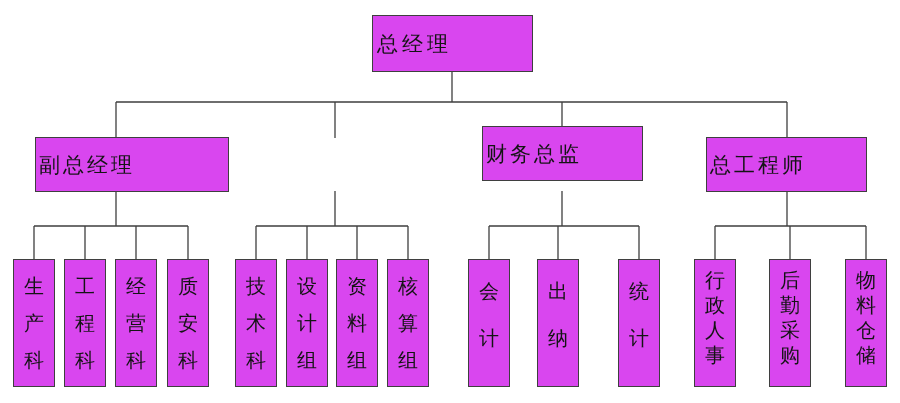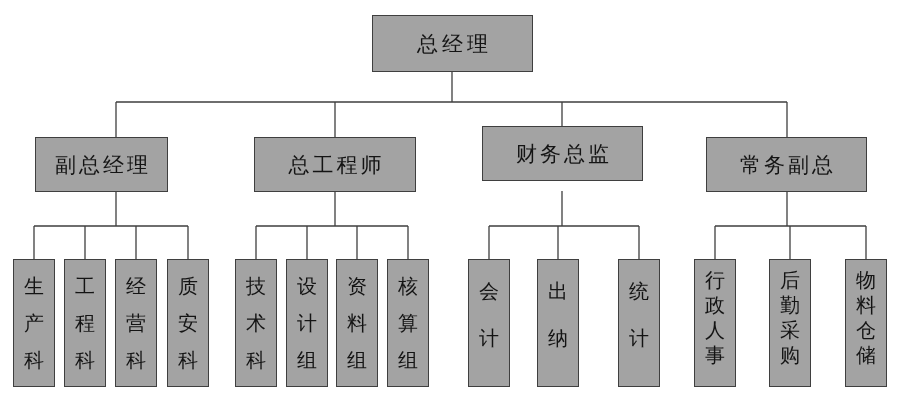--- a/index.html
+++ b/index.html
@@ -20,25 +20,25 @@
     left: 0;
     top: 0;
     width: 900px;
     height: 403px;
     pointer-events: none;
   }
   .node {
     position: absolute;
     box-sizing: border-box;
     border: 1.4px solid #3f3f3f;
-    background: #a3a3a3;
+    background: #d946ef;
     color: #141414;
     display: flex;
     align-items: center;
-    justify-content: center;
+    justify-content: flex-start;
   }
   .h-label {
     font-size: 21px;
     letter-spacing: 3px;
     text-indent: 3px;
     white-space: nowrap;
   }
   .root-node .h-label {
     letter-spacing: 4px;
     text-indent: 4px;
@@ -71,31 +71,28 @@
              M116 191 V226 M34 226 H188 M34 226 V260 M85 226 V260 M136 226 V260 M188 226 V260
              M335 191 V226 M256 226 H408 M256 226 V260 M307 226 V260 M357 226 V260 M408 226 V260
              M562 191 V226 M489 226 H639 M489 226 V260 M558 226 V260 M639 226 V260
              M787 191 V226 M715 226 H866 M715 226 V260 M790 226 V260 M866 226 V260" fill="none" stroke="#3f3f3f" stroke-width="1.3"></path>
   </svg>
 
   <div class="node h-node root-node" style="left:372px; top:15px; width:161px; height:57px;">
     <span class="h-label">总经理</span>
   </div>
 
-  <div class="node h-node" style="left:35px; top:137px; width:133px; height:55px;">
+  <div class="node h-node" style="left:35px; top:137px; width:194px; height:55px;">
     <span class="h-label">副总经理</span>
-  </div>
-  <div class="node h-node" style="left:254px; top:137px; width:162px; height:55px;">
-    <span class="h-label">总工程师</span>
   </div>
   <div class="node h-node" style="left:482px; top:126px; width:161px; height:55px;">
     <span class="h-label">财务总监</span>
   </div>
   <div class="node h-node" style="left:706px; top:137px; width:161px; height:55px;">
-    <span class="h-label">常务副总</span>
+    <span class="h-label">总工程师</span>
   </div>
 
   <div class="node v-node" style="left:13px; top:259px;">
     <span class="v-label" style="line-height: 37px;">
         <span>生</span>
         <span>产</span>
         <span>科</span>
       </span>
   </div>
   <div class="node v-node" style="left:64px; top:259px;">

